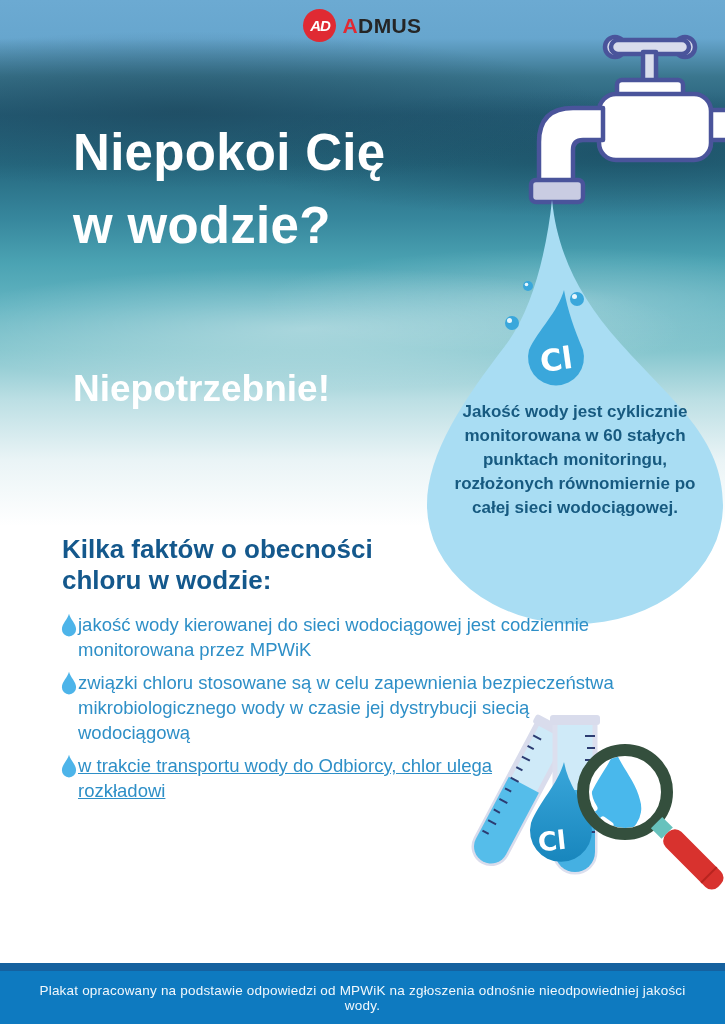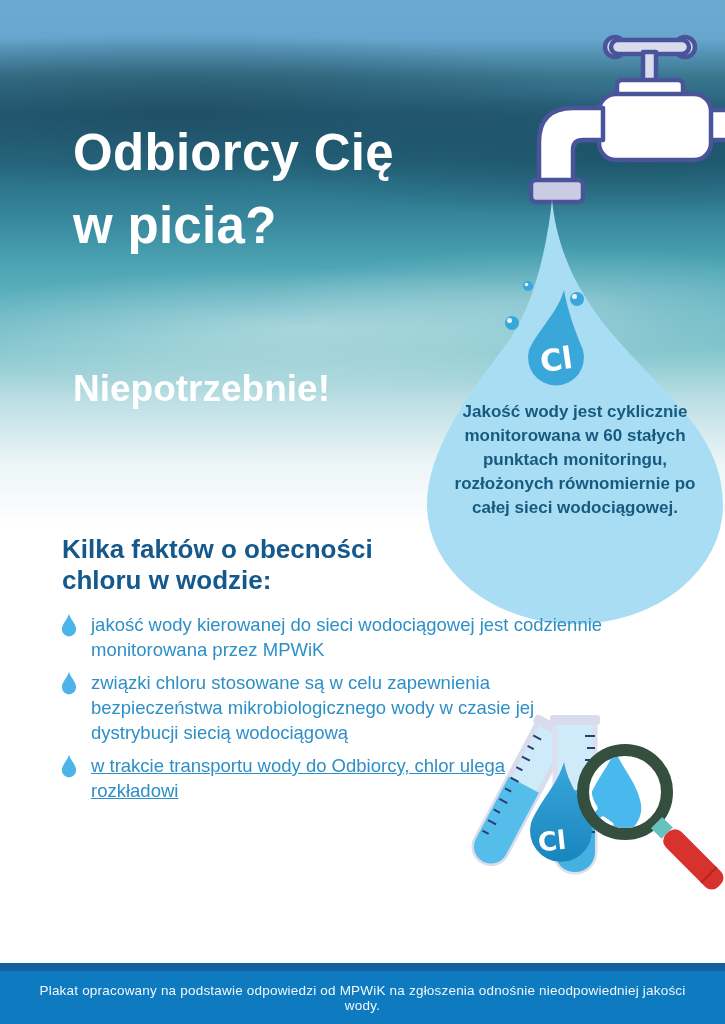--- a/index.html
+++ b/index.html
@@ -52,21 +52,21 @@
   }
   
   .facts-heading{
     position:absolute;left:62px;top:534px;width:345px;
     color:#14588c;font-size:26px;font-weight:700;line-height:31px;
   }
   .facts-list{
     position:absolute;left:60px;top:612px;width:575px;
     display:flex;flex-direction:column;gap:8px;
   }
-  .fact-item{display:flex;gap:13px;color:#2e8fc7;font-size:18.5px;line-height:25px;}
+  .fact-item{display:flex;color:#2e8fc7;font-size:18.5px;line-height:25px;}
   .fact-item .drop-bullet{flex:0 0 18px;margin-top:1px;}
   .fact-item.w1{max-width:545px;}
   .fact-item.w2{max-width:558px;}
   .fact-item.w3{max-width:485px;text-decoration:underline;}
   .fact-item.w4{max-width:400px;}
   .fact-item.w5{max-width:560px;}
   
   .lab{position:absolute;left:440px;top:692px;}
   
   .footer-line{position:absolute;left:0;top:963px;width:725px;height:8px;background:#15619f;}
@@ -76,20 +76,26 @@
   }
   .footer-text{color:#f2f8fc;font-size:13.5px;letter-spacing:0.2px;padding:0 24px;text-align:center;}
 </style>
 </head>
 <body>
 
 <div class="poster">
 
   <div class="water-photo"></div>
 
+  <div class="logo">
+    <div class="logo-badge">
+      <span>AD</span>
+    </div>
+    <div class="logo-word"><span class="accent">A</span><span>DMUS</span></div>
+  </div>
 
   <svg class="faucet" width="200" height="180" viewBox="0 0 200 180">
     <g stroke="#4a549b" stroke-width="4.5" stroke-linejoin="round">
       <circle cx="88" cy="19" r="10" fill="#d9dcec"></circle>
       <circle cx="158" cy="19" r="10" fill="#d9dcec"></circle>
       <rect x="84" y="12" width="78" height="14" rx="7" fill="#d9dcec"></rect>
       <rect x="116" y="24" width="13" height="32" fill="#d9dcec"></rect>
       <rect x="90" y="52" width="66" height="17" rx="5" fill="#ffffff"></rect>
       <rect x="178" y="82" width="32" height="30" fill="#ffffff"></rect>
       <rect x="72" y="66" width="112" height="66" rx="17" fill="#ffffff"></rect>
@@ -105,22 +111,22 @@
     <circle cx="152" cy="101" r="7" fill="#3aa7db"></circle>
     <circle cx="149.5" cy="98.5" r="2.5" fill="#eaf7fd"></circle>
     <circle cx="87" cy="125" r="7" fill="#3aa7db"></circle>
     <circle cx="84.5" cy="122.5" r="2.5" fill="#eaf7fd"></circle>
     <path d="M 139 92 C 133 114 113 132 104 152 A 28 28 0 1 0 158 152 C 149 130 143 114 139 92 Z" fill="#3aa7db"></path>
     <text x="131" y="172" text-anchor="middle" transform="rotate(-8 131 160)" font-family="DejaVu Sans, sans-serif" font-size="30" font-weight="600" fill="#ffffff">Cl</text>
   </svg>
   <div class="drop-callout-text">Jakość wody jest cyklicznie monitorowana w 60 stałych punktach monitoringu, rozłożonych równomiernie po całej sieci wodociągowej.</div>
 
   <div class="hero-title">
-    <div>Odbiorcy Cię</div>
-    <div>w picia?</div>
+    <div>Niepokoi Cię</div>
+    <div>w wodzie?</div>
   </div>
   <div class="hero-subtitle">Niepotrzebnie!</div>
 
   <div class="facts-heading">Kilka faktów o obecności chloru w wodzie:</div>
 
   <div class="facts-list">
     <div class="fact-item w1">
       <svg class="drop-bullet" width="18" height="25" viewBox="0 0 19 25">
         <path d="M9.5 0 C 8 6 2 10.5 2 16.5 a 7.5 7.5 0 1 0 15 0 C 17 10.5 11 6 9.5 0 Z" fill="#4db4e9"></path>
       </svg>

